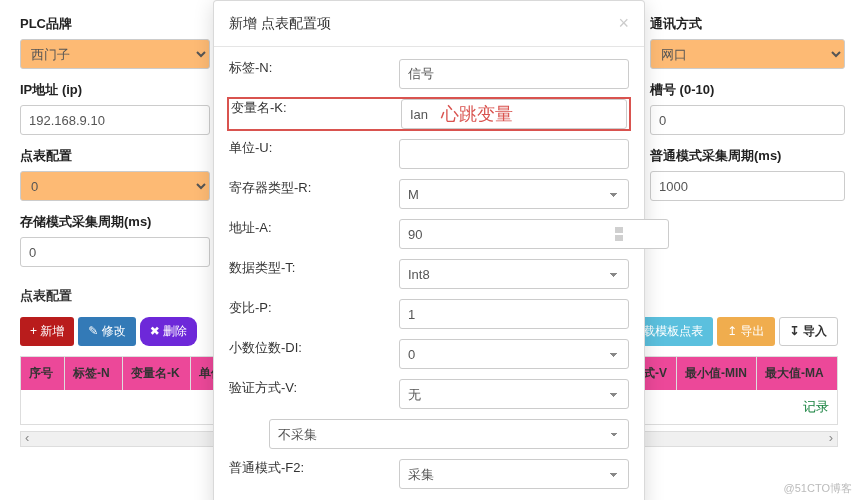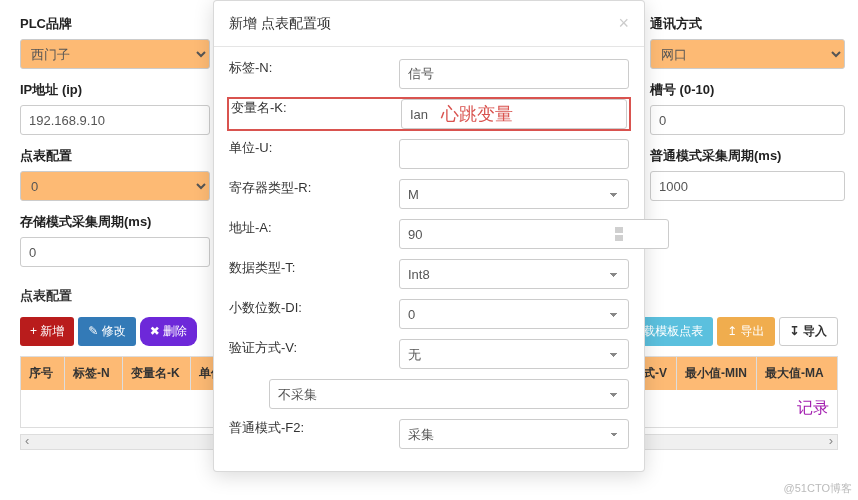--- a/index.html
+++ b/index.html
@@ -75,21 +75,21 @@
     .btn-red { background: #6d28d9; border-radius: 9px; }
     .btn-teal { background: #5bc0de; }
     .btn-orange { background: #f0ad4e; }
     .btn-white { background: #fff; color: #333; border: 1px solid #ccc; font-weight: bold; }
     .table {
       border: 1px solid #ddd;
       width: 100%;
     }
     .table-header {
       display: flex;
-      background: #fdba74;
+      background: #ec4899;
     }
     .th {
       padding: 8px 8px;
       font-weight: bold;
       font-size: 12px;
       border-right: 1px solid #ddd;
       white-space: nowrap;
     }
     .scroller {
       height: 16px;
@@ -273,21 +273,21 @@
       <div class="th" style="width:44px">序号</div>
       <div class="th" style="width:58px">标签-N</div>
       <div class="th" style="width:68px">变量名-K</div>
       <div class="th" style="width:56px">单位-U</div>
       <div class="th" style="width:40px">寄存</div>
       <div class="th" style="flex:1;border:none"></div>
       <div class="th" style="width:78px">验证方式-V</div>
       <div class="th" style="width:80px">最小值-MIN</div>
       <div class="th" style="width:80px;border:none">最大值-MA</div>
     </div>
-    <div style="padding:8px 8px;text-align:right;font-size:16px;color:#a21caf">记录</div>
+    <div style="padding:8px 8px;text-align:right;font-size:13px;color:#15803d">记录</div>
   </div>
   <div class="scroller"></div>
 </div>
 
 <div class="modal-backdrop">
   <div class="modal">
     <div class="modal-header">
       <span class="modal-title">新增 点表配置项</span>
       <button class="modal-close">×</button>
     </div>
@@ -313,20 +313,24 @@
       </div>
       <div class="form-row">
         <label class="form-label">地址-A:</label>
         <div class="spinner" style="flex:1"><input class="form-input" style="width: 100%;" value="90"></div>
       </div>
       <div class="form-row">
         <label class="form-label">数据类型-T:</label>
         <select class="form-select"><option>Int8</option></select>
       </div>
       <div class="form-row">
+        <label class="form-label">变比-P:</label>
+        <input class="form-input" value="1" style="">
+      </div>
+      <div class="form-row">
         <label class="form-label">小数位数-DI:</label>
         <select class="form-select"><option>0</option></select>
       </div>
       <div class="form-row">
         <label class="form-label">验证方式-V:</label>
         <select class="form-select"><option>无</option></select>
       </div>
       <div class="form-row">
         <select class="form-select"><option>不采集</option></select>
       </div>

